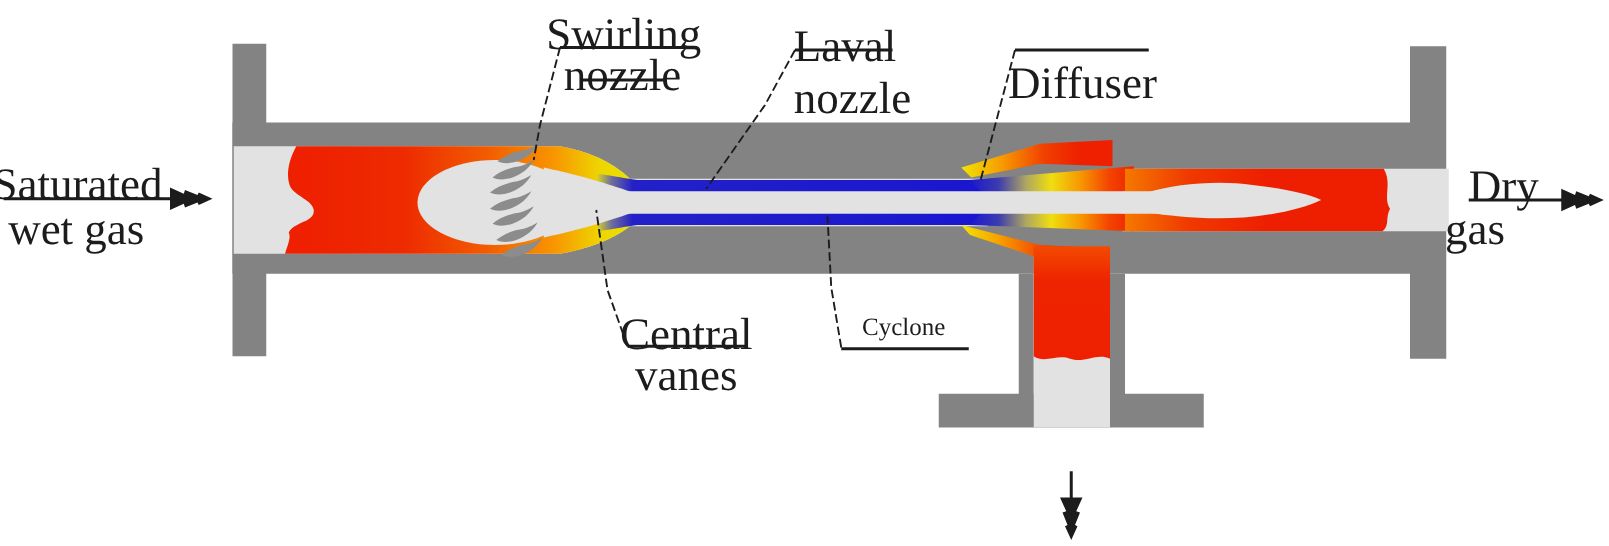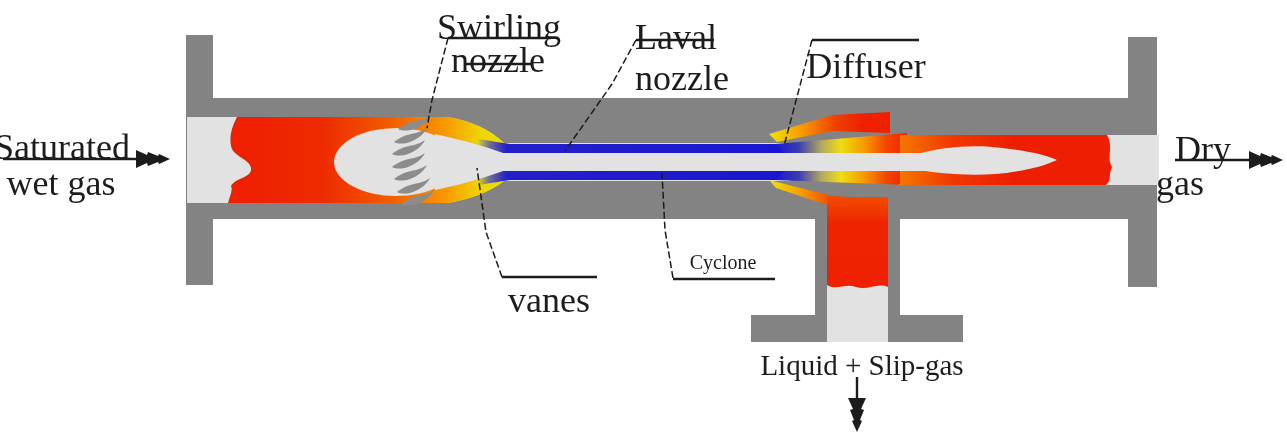--- a/index.html
+++ b/index.html
@@ -138,22 +138,22 @@
 <div class="lbl" style="left:62px;   top:129px;">Saturated</div>
 
 <div class="lbl" style="left:499px;  top:9px;">Swirling</div>
 <div class="lbl" style="left:498px;  top:42px;">nozzle</div>
 
 <div class="lbl" style="left:676px;  top:19px;">Laval</div>
 <div class="lbl" style="left:682px;  top:44px;margin-top:16px;">nozzle</div>
 
 <div class="lbl" style="left:866px;  top:9px;margin-top:39px;">Diffuser</div>
 
+<div class="lbl" style="left:549px;  top:249px;">Central</div>
 <div class="lbl" style="left:549px;  top:282px;">vanes</div>
 
 <div class="lbl small" style="left:723px; top:252px;">Cyclone</div>
 
 <div class="lbl" style="left:1203px; top:131px;">Dry</div>
 <div class="lbl" style="left:1180px; top:165px;">gas</div>
 
-<div class="lbl big" style="left:862px; top:351px;">Liquid + Slip-gas</div>
 
 </div>
 
 </body></html>

